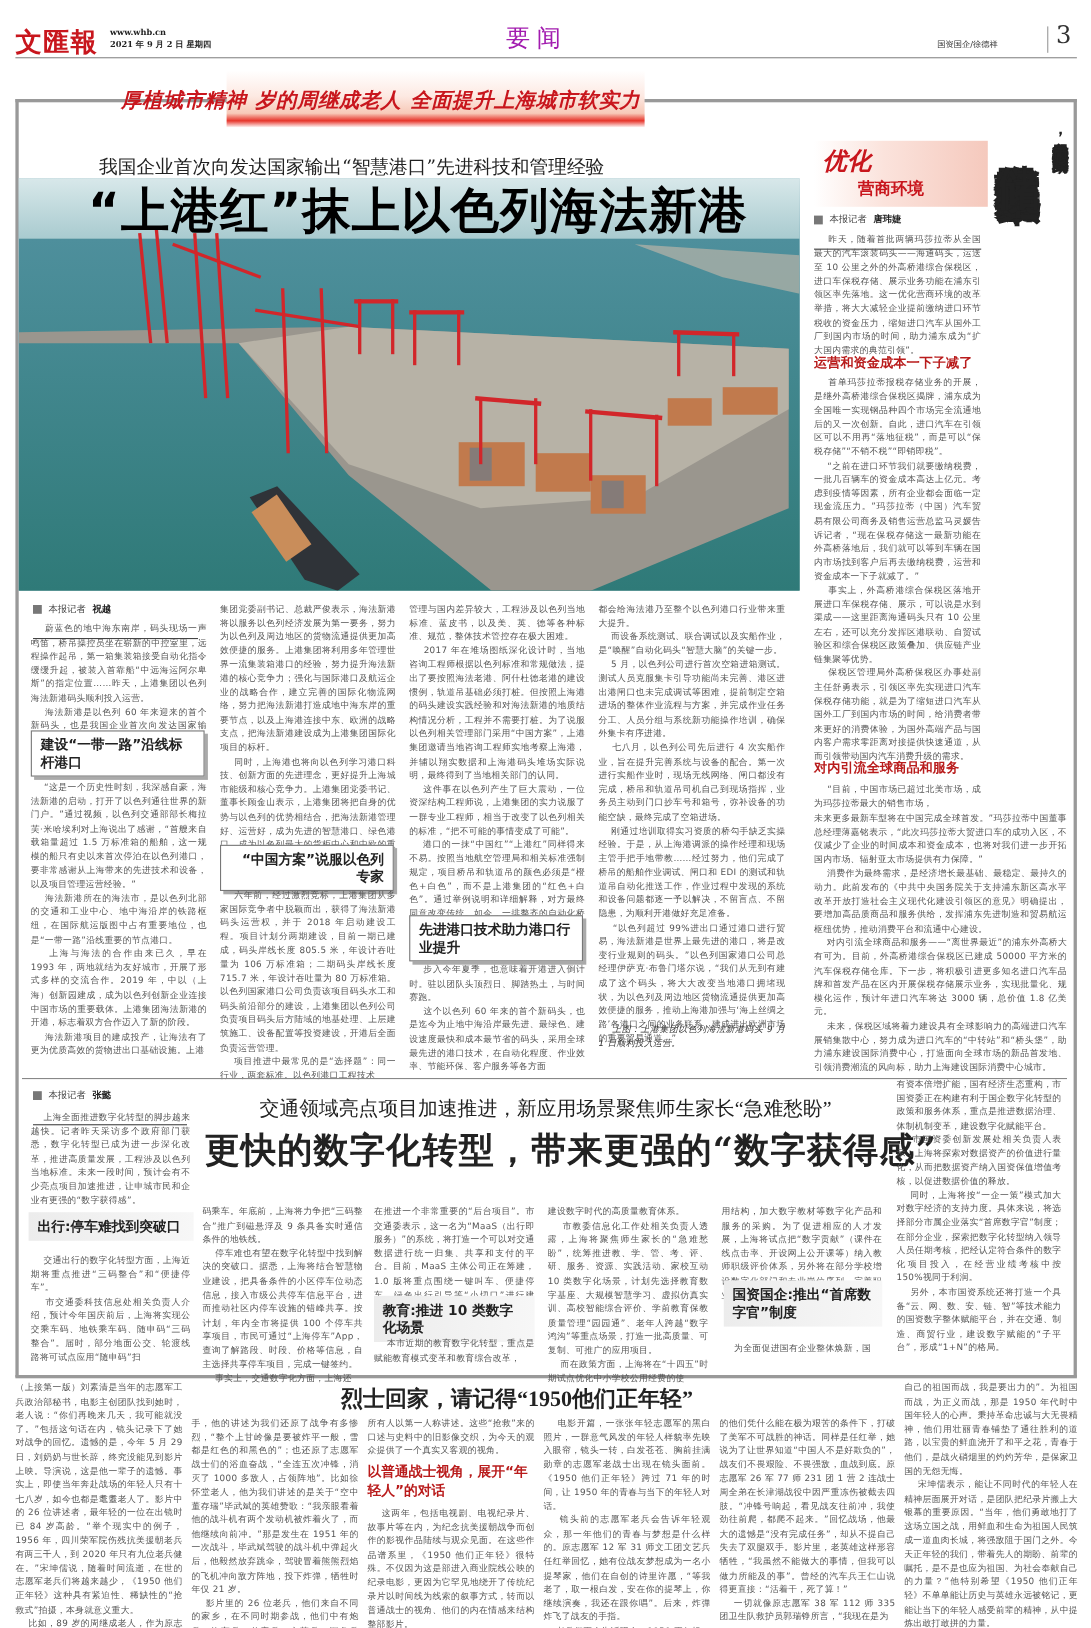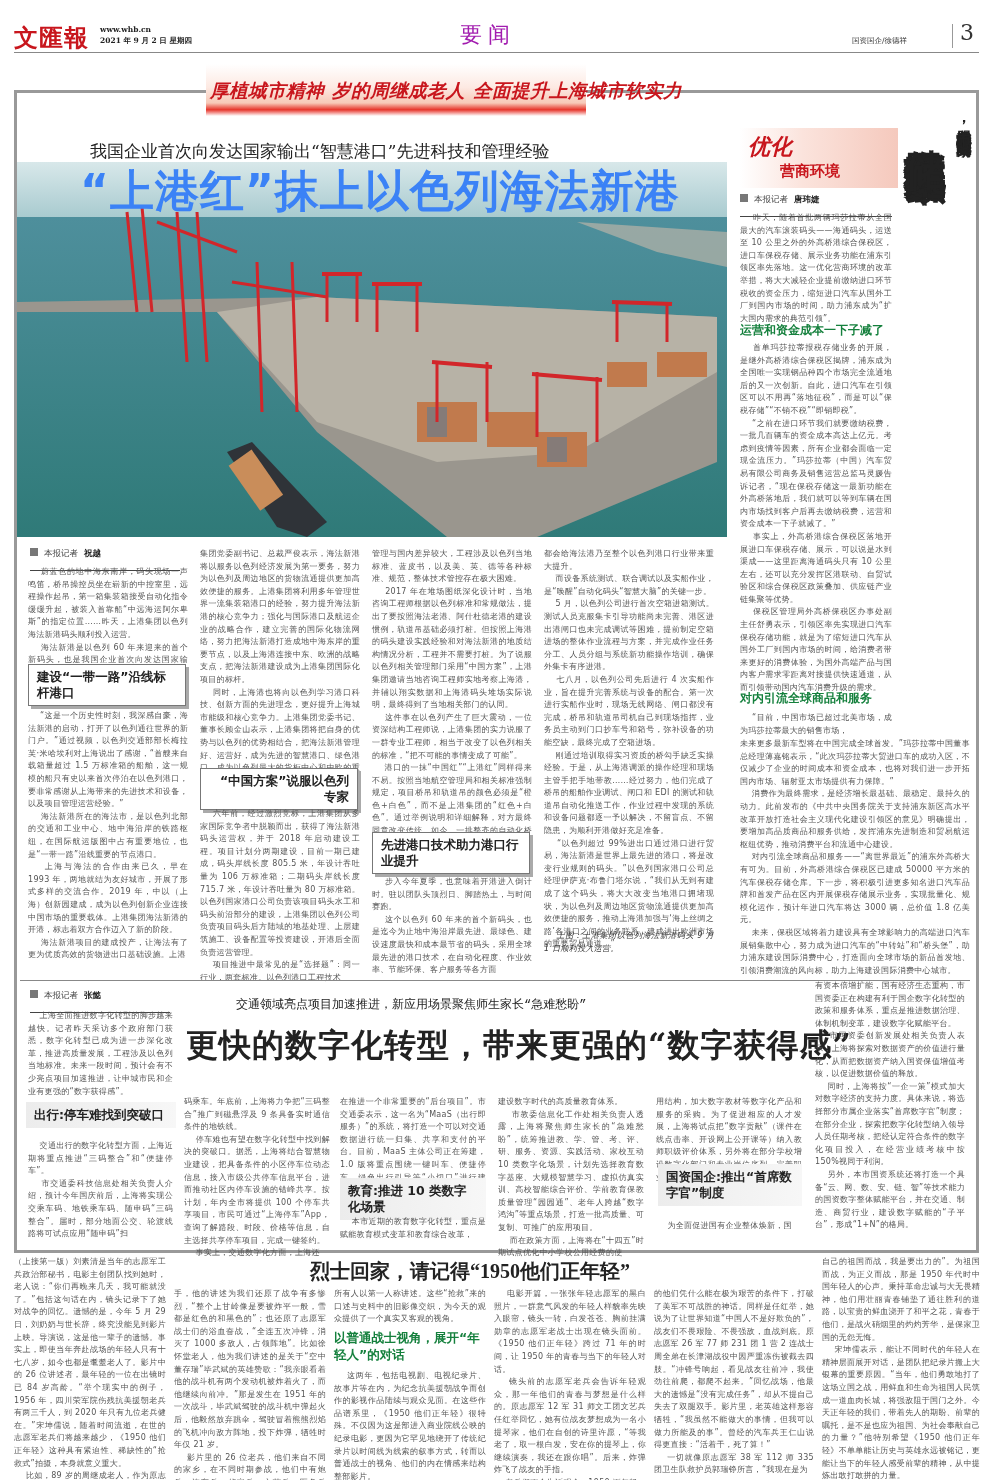--- a/index.html
+++ b/index.html
@@ -6,42 +6,42 @@
 body{width:992px;height:1480px;background:#fff;font-family:"DejaVu Sans",sans-serif;color:#333;position:relative;overflow:hidden}
 .abs{position:absolute}
 .body-text{font-size:8px;line-height:12.6px;color:#555;text-align:justify;white-space:pre-wrap;letter-spacing:0.3px}
 .masthead-logo{left:14px;top:22px;font-family:"DejaVu Serif",serif;font-weight:bold;font-size:24px;color:#c8161d;letter-spacing:1px}
 .masthead-meta{left:100px;top:24px;font-family:"DejaVu Serif",serif;font-size:7.5px;line-height:11px;color:#222;font-weight:bold}
 .section-name{left:460px;top:20px;font-size:22px;color:#a21caf;letter-spacing:6px;font-family:"DejaVu Sans",sans-serif;font-weight:300}
 .editor{left:852px;top:36px;font-size:7.5px;color:#333}
 .pageno{left:960px;top:20px;font-family:"DejaVu Serif",serif;font-size:22px;color:#333}
 .pageno-sep{left:952px;top:24px;width:1px;height:24px;background:#999}
 .top-rule{left:14px;top:52px;width:965px;height:1px;background:#888}
-.banner{left:206px;top:64px;width:380px;height:52px;background:linear-gradient(180deg,#fff 0%,#fde9e2 45%,#f7c9b8 75%,#e7352b 88%,#fff 100%);display:flex;align-items:center;justify-content:flex-start;font-weight:bold;font-size:18.5px;color:#c8161d;font-style:italic;letter-spacing:0.5px;white-space:nowrap}
+.banner{left:206px;top:64px;width:380px;height:52px;background:linear-gradient(180deg,#fff 0%,#fde9e2 45%,#f7c9b8 75%,#e7352b 88%,#fff 100%);display:flex;align-items:center;justify-content:flex-end;font-weight:bold;font-size:18.5px;color:#c8161d;font-style:italic;letter-spacing:0.5px;white-space:nowrap}
 .banner span{margin:0 4px}
 .frame-top{left:14px;top:90px;width:965px;height:3px;border-top:3px solid #999}
 .frame-left{left:14px;top:90px;width:3px;height:1162px;background:#999}
 .frame-right{left:976px;top:90px;width:3px;height:1162px;background:#999}
 .frame-bot{left:14px;top:1250px;width:965px;height:3px;background:#999}
 .top-sub{left:90px;top:140px;font-family:"DejaVu Serif",serif;font-size:17px;color:#222;white-space:nowrap}
 .photo{left:17px;top:162px;width:710px;height:375px;overflow:hidden;background:linear-gradient(180deg,#b9d3d8 0%,#6fa7b3 12%,#4e8f9c 30%,#3f8185 60%,#367f7e 100%)}
-.main-head{left:80px;top:162px;font-size:44px;font-weight:bold;color:#3b82f6;letter-spacing:1px;white-space:nowrap;font-family:"DejaVu Sans",sans-serif}
-.byline{font-size:8.5px;color:#444;padding-bottom:10px;border-bottom:1px solid #444;display:flex;gap:6px;}
+.main-head{left:80px;top:162px;font-size:44px;font-weight:bold;color:#000000;letter-spacing:1px;white-space:nowrap;font-family:"DejaVu Sans",sans-serif}
+.byline{font-size:8.5px;color:#444;padding-bottom:20px;border-bottom:1px solid #444;display:flex;gap:6px;align-items:center}
 .byline .sq{width:8px;height:8px;background:#777;display:inline-block}
 .byline b{font-weight:bold;color:#222}
 .boxhead{background:#fff;border:1px solid #777;box-shadow:3px 3px 0 #aaa;font-size:12.5px;font-weight:bold;color:#222;padding:4px 8px;line-height:16px}
-.subhead{font-size:12px;font-weight:bold;color:#15803d}
+.subhead{font-size:12px;font-weight:bold;color:#b91c1c}
 .greyhead{background:linear-gradient(90deg,#ececec,#f7f7f7);font-size:12.5px;font-weight:bold;color:#222;padding:5px 8px;line-height:16px}
 .divider{height:1px;background:#888}
 .kicker{left:740px;top:128px;width:158px;height:60px;background:linear-gradient(90deg,#fff 0%,#fbe3dc 40%,#f5c9bd 100%)}
 .kicker .k1{position:absolute;left:8px;top:4px;font-size:22px;font-style:italic;font-weight:bold;color:#c8161d;font-family:"DejaVu Serif",serif}
 .kicker .k2{position:absolute;left:40px;top:34px;font-size:15px;font-weight:bold;color:#c8161d}
 .vert-big{left:900px;top:130px;width:50px;writing-mode:vertical-rl;font-family:"DejaVu Serif",serif;font-weight:bold;font-size:42px;color:#222;line-height:50px;letter-spacing:-1px}
 .vert-small{left:952px;top:128px;width:22px;writing-mode:vertical-rl;font-size:15px;font-weight:bold;color:#222;line-height:20px;letter-spacing:-1px}
-.h2-sub{font-size:12px;color:#222;white-space:nowrap;font-family:Liberation Mono, monospace}
+.h2-sub{font-size:18px;color:#222;white-space:nowrap;font-family:Liberation Serif, serif}
 .h2-main{font-family:"DejaVu Serif",serif;font-weight:bold;font-size:32px;color:#222;white-space:nowrap;letter-spacing:1px}
 .sec-3-head{left:310px;top:1258px;font-family:Liberation Serif, serif;font-size:20px;color:#222;white-space:nowrap;font-weight:bold}
 </style>
 </head>
 <body>
 
 <div class="abs masthead-logo">文匯報</div>
 <div class="abs masthead-meta">
   <div>www.whb.cn</div>
   <div>2021 年 9 月 2 日  星期四</div>

